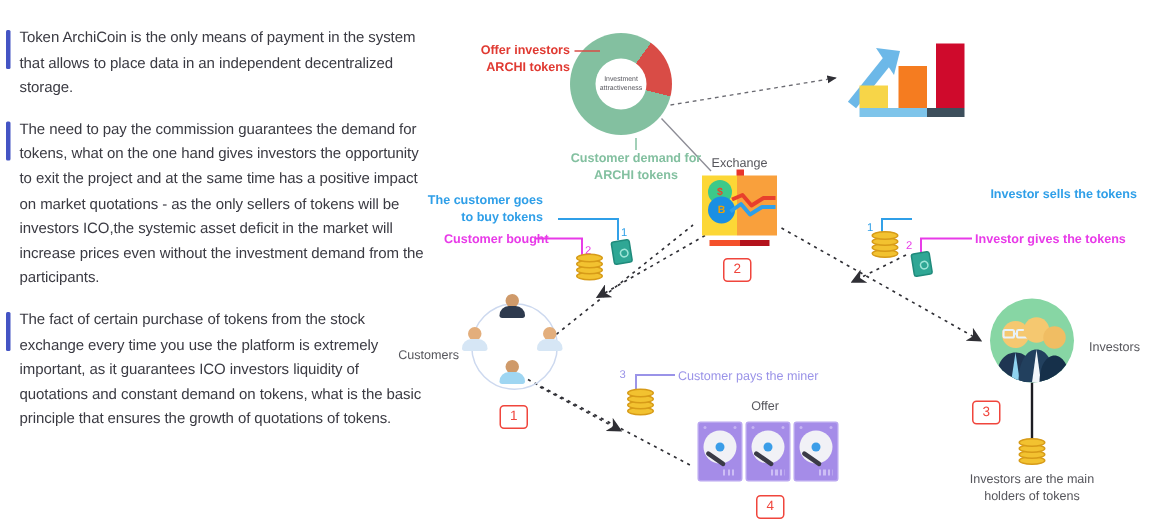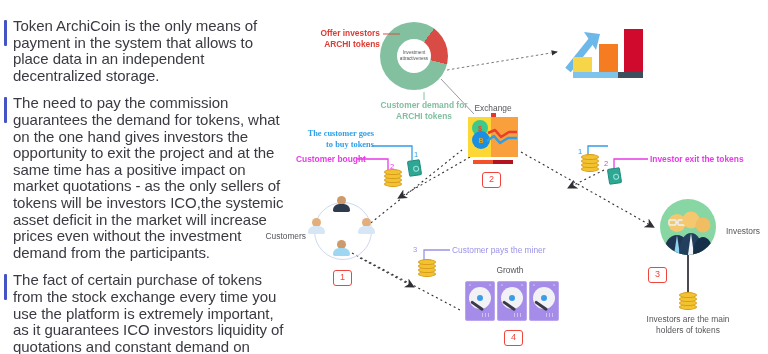--- a/index.html
+++ b/index.html
@@ -4,21 +4,21 @@
 <style>
   html,body{margin:0;padding:0;background:#ffffff;}
   body{width:768px;height:354px;position:relative;overflow:hidden;
        font-family:"Liberation Sans","DejaVu Sans",sans-serif;color:#3c3c41;}
   .root{position:relative;width:768px;height:354px;}
 
   
   .text-panel{position:absolute;left:0;top:18px;width:286px;height:320px;}
   .para{position:relative;padding-left:13px;margin-bottom:11px;}
   .para .bar{position:absolute;left:4px;top:2px;width:3px;height:26px;background:#4454c4;border-radius:1px;}
-  .para p{margin:0;font-size:15px;line-height:16.6px;color:#3a3a42;letter-spacing:-0.05px;}
+  .para p{margin:0;font-size:10px;line-height:16.6px;color:#3a3a42;letter-spacing:-0.05px;}
   .lbl{position:absolute;font-size:8.4px;line-height:11px;white-space:nowrap;}
   .lbl.ctr{text-align:center;}
   .lbl.rt{text-align:right;}
 
   
   .c-red{color:#e03a32;}
   .c-green{color:#83c0a0;}
   .c-blue{color:#2f9fe8;}
   .c-magenta{color:#e83ae8;}
   .c-violet{color:#9a93e8;}
@@ -187,21 +187,21 @@
       <div class="circ" style="left:4px;top:14px;width:18px;height:18px;background:#1a8fe3;color:#f0a000;">B</div>
       <svg width="50" height="40" style="position:absolute;left:0;top:0;">
         <path d="M20,16 L27,13 L33,20 L41,15 L49,15" stroke="#e8402c" stroke-width="2.6" fill="none" stroke-linejoin="round"></path>
         <path d="M19,24 L26,19 L32,26 L40,21 L49,21" stroke="#2f9fe8" stroke-width="2.6" fill="none" stroke-linejoin="round"></path>
       </svg>
     </div>
     <div class="stand"></div>
   </div>
   <div class="badge" style="left:482px;top:172px;">2</div>
 
-  <div class="lbl rt c-blue" style="left:296px;top:128px;width:78px;font-weight:bold;font-family:Liberation Serif, serif;">
+  <div class="lbl rt c-blue" style="left:284px;top:128px;width:78px;font-weight:bold;">
     <div>The customer goes</div>
     <div>to buy tokens</div>
   </div>
   <div class="lbl c-magenta" style="left:296px;top:154px;font-weight:bold;">Customer bought</div>
 
   <div class="mark c-blue" style="left:414px;top:150px;">1</div>
   <div class="mark c-magenta" style="left:390px;top:162px;">2</div>
 
   <div class="coins" style="left:384px;top:171px;">
     <i style="top:10px;"></i>
@@ -228,22 +228,23 @@
       <div class="body" style="background:#d6e6f5;"></div>
   </div>
   <div class="person" style="left:333px;top:240px;">
     <div class="head" style="background:#cf9a6a;"></div>
       <div class="body" style="background:#9fd6f2;"></div>
   </div>
   <div class="lbl rt c-grey" style="left:246px;top:231px;width:60px;">Customers</div>
   <div class="badge" style="left:333px;top:270px;">1</div>
 
   <div class="lbl rt c-blue" style="left:606px;top:124px;width:152px;font-weight:bold;">
-  </div>
-  <div class="lbl c-magenta" style="left:650px;top:154px;font-weight:bold;">Investor exit the tokens</div>
+    <div>Investor sells the tokens</div>
+  </div>
+  <div class="lbl c-magenta" style="left:650px;top:154px;font-weight:bold;">Investor gives the tokens</div>
 
   <div class="mark c-blue" style="left:578px;top:147px;">1</div>
   <div class="mark c-magenta" style="left:604px;top:159px;">2</div>
 
   <div class="coins" style="left:581px;top:156px;">
     <i style="top:10px;"></i>
       <i style="top:6px;"></i>
       <i style="top:2px;"></i>
       <i style="top:-2px;"></i>
   </div>
@@ -284,21 +285,21 @@
 
   <div class="lbl c-violet" style="left:452px;top:245px;">Customer pays the miner</div>
   <div class="mark c-violet" style="left:413px;top:245px;">3</div>
   <div class="coins" style="left:418px;top:261px;">
     <i style="top:10px;"></i>
       <i style="top:6px;"></i>
       <i style="top:2px;"></i>
       <i style="top:-2px;"></i>
   </div>
 
-  <div class="lbl ctr c-grey" style="left:480px;top:265px;width:60px;">Growth</div>
+  <div class="lbl ctr c-grey" style="left:480px;top:265px;width:60px;">Offer</div>
 
   <div class="hdd" style="left:465px;top:281px;">
     <div class="dot" style="left:3px;top:2px;"></div>
       <div class="dot" style="right:3px;top:2px;"></div>
     <div class="plate"></div>
       <div class="spindle"></div>
       <div class="arm"></div>
       <div class="pins"></div>
   </div>
   <div class="hdd" style="left:497px;top:281px;">

